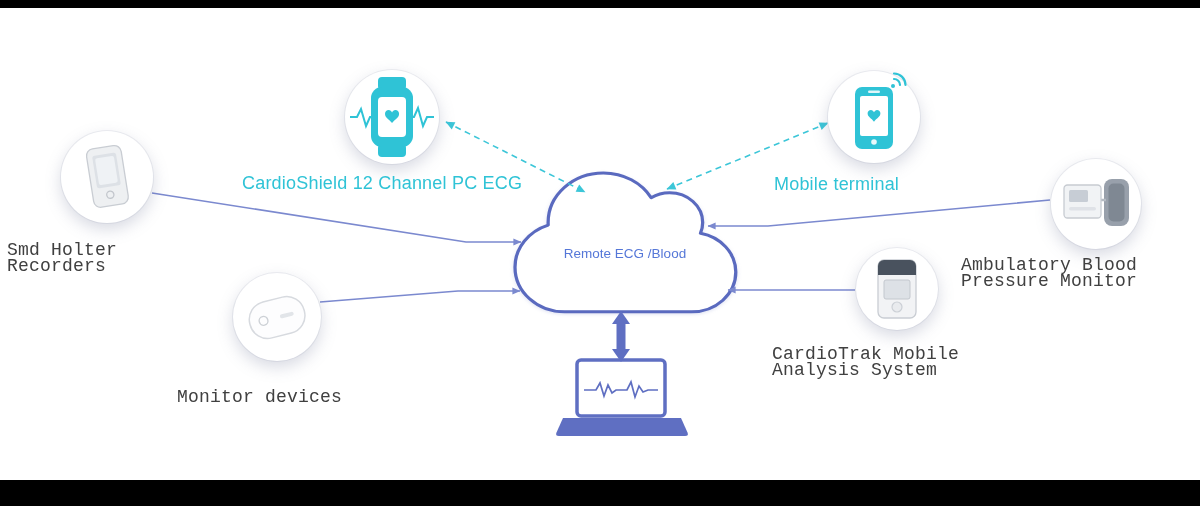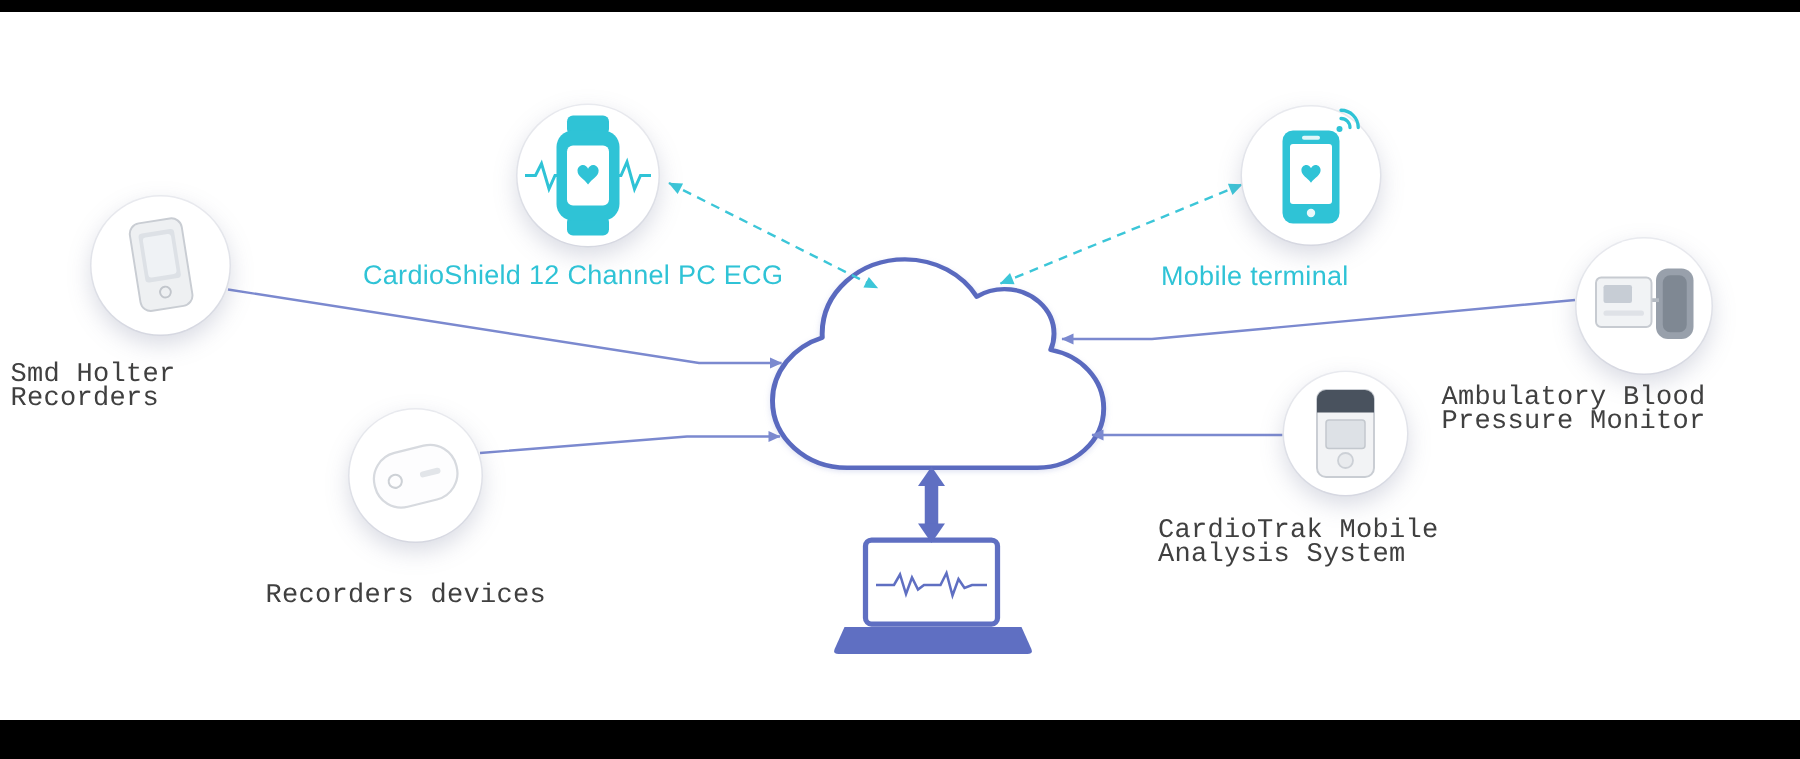--- a/index.html
+++ b/index.html
@@ -72,20 +72,21 @@
     </g>
 
     <g>
       <line x1="621" y1="322" x2="621" y2="351" stroke="#5f6fc2" stroke-width="9"></line>
       <polygon points="621,311 612,324 630,324" fill="#5f6fc2"></polygon>
       <polygon points="621,362 612,349 630,349" fill="#5f6fc2"></polygon>
     </g>
   </svg>
 
   <div class="cloud-text">
+    <span>Remote ECG /Blood</span>
   </div>
 
   <div class="node" style="left:345px;top:70px;width:94px;height:94px;">
     <svg width="94" height="94" viewBox="0 0 94 94">
       <polyline points="5,47 12,47 16,39 21,56 25,47 69,47 73,38 78,56 82,47 89,47" fill="none" stroke="#2fc3d6" stroke-width="2"></polyline>
       <rect x="33" y="7" width="28" height="13" rx="4" fill="#2fc3d6"></rect>
       <rect x="33" y="74" width="28" height="13" rx="4" fill="#2fc3d6"></rect>
       <rect x="26" y="17" width="42" height="60" rx="11" fill="#2fc3d6"></rect>
       <rect x="33" y="27" width="28" height="40" rx="4" fill="#ffffff"></rect>
       <path d="M23.6 0c-3.4 0-6.3 2.7-7.6 5.6C14.7 2.7 11.8 0 8.4 0 3.8 0 0 3.8 0 8.4c0 9.4 9.5 11.9 16 21.2 6.5-9.3 16-11.8 16-21.2C32 3.8 28.2 0 23.6 0z" transform="translate(40,40) scale(0.44)" fill="#2fc3d6"></path>
@@ -121,21 +122,21 @@
 
   <div class="node" style="left:233px;top:273px;width:88px;height:88px;">
     <svg width="88" height="88" viewBox="0 0 88 88">
       <g transform="rotate(-14 44 44)">
         <rect x="16" y="26" width="56" height="37" rx="18" fill="#fdfdfe" stroke="#d7dadf" stroke-width="1.5"></rect>
         <circle cx="30" cy="44.5" r="4.4" fill="none" stroke="#cdd1d6" stroke-width="1.4"></circle>
         <rect x="47" y="42.5" width="14" height="4" rx="2" fill="#e2e5e9"></rect>
       </g>
     </svg>
   </div>
-  <div class="lbl blue" style="left:177px;top:389px;width:200px;">Recorders devices</div>
+  <div class="lbl blue" style="left:177px;top:389px;width:200px;">Monitor devices</div>
 
   <div class="node" style="left:1051px;top:159px;width:90px;height:90px;">
     <svg width="90" height="90" viewBox="0 0 90 90">
       <rect x="53" y="20" width="25" height="47" rx="8" fill="#98a0ab"></rect>
       <rect x="57.5" y="24.5" width="16" height="38" rx="5" fill="#7f8893"></rect>
       <path d="M49,41 h6" stroke="#b5bbc3" stroke-width="2.5"></path>
       <rect x="13" y="26" width="37" height="33" rx="3.5" fill="#f1f3f5" stroke="#c7cbd1" stroke-width="1.3"></rect>
       <rect x="18" y="31" width="19" height="12" rx="1.5" fill="#c7cdd5"></rect>
       <rect x="18" y="48" width="27" height="3.5" rx="1.75" fill="#dfe2e7"></rect>
     </svg>

